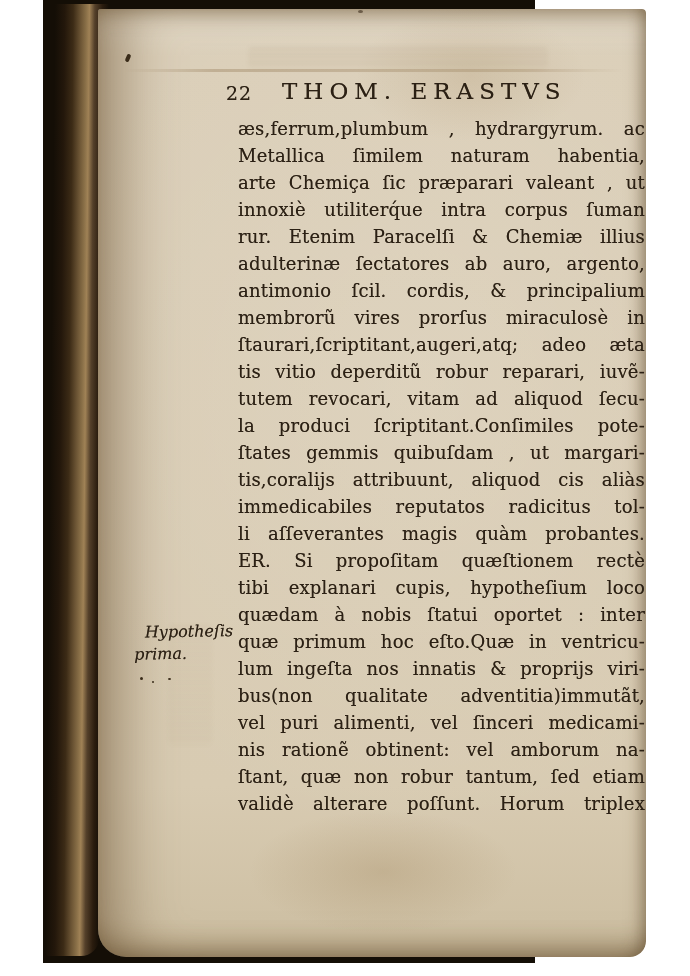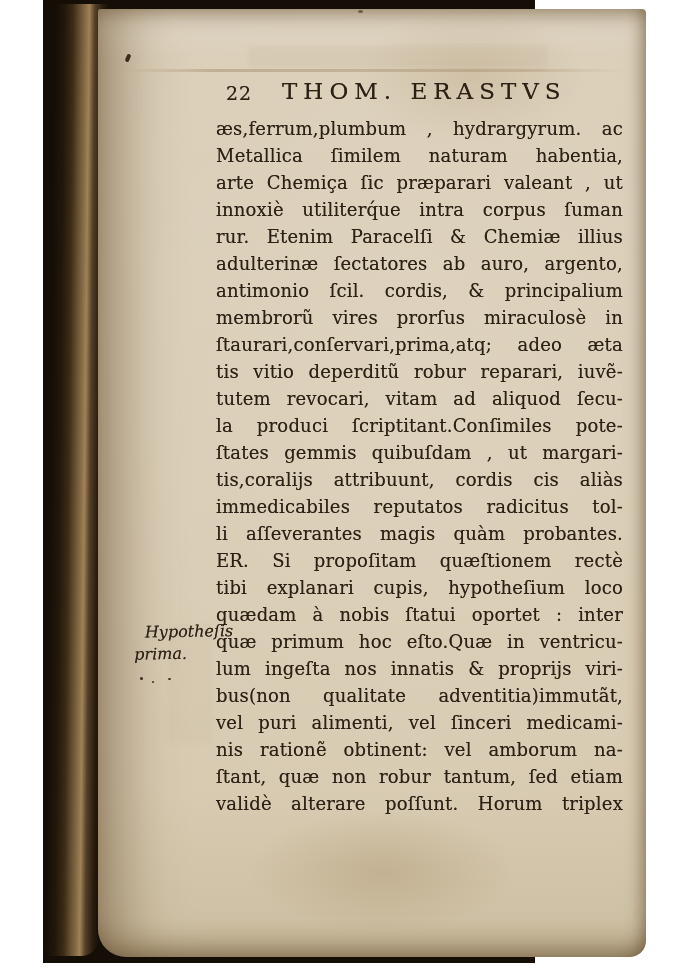--- a/index.html
+++ b/index.html
@@ -47,21 +47,21 @@
   .bleed.b2{left:70px;top:616px;width:44px;height:120px;opacity:0.35;}
   .ink{color:#2b2014;text-shadow:0 0 0.5px rgba(43,32,20,0.55);}
   .pagenum{
     position:absolute;left:128px;top:73px;font-size:19px;letter-spacing:1px;
   }
   .title{
     position:absolute;left:184px;top:69px;font-size:23px;letter-spacing:6px;
     white-space:nowrap;
   }
   .body{
-    position:absolute;left:118px;top:106px;width:407px;
+    position:absolute;left:140px;top:106px;width:407px;
     font-size:18px;line-height:27px;letter-spacing:0.2px;
   }
   .line{
     text-align:justify;text-align-last:justify;height:27px;white-space:nowrap;
   }
   .margin-note{
     position:absolute;left:36px;top:612px;width:86px;
     font-style:italic;font-size:16px;line-height:22px;transform:rotate(-1deg);
   }
   .margin-note .mn1{padding-left:11px;}
@@ -88,26 +88,26 @@
 
       <div class="body ink">
         <div class="line">æs,ferrum,plumbum , hydrargyrum. ac</div>
         <div class="line">Metallica ſimilem naturam habentia,</div>
         <div class="line">arte Chemiça ſic præparari valeant , ut</div>
         <div class="line">innoxiè utiliterq́ue intra corpus ſuman</div>
         <div class="line">rur. Etenim Paracelſi &amp; Chemiæ illius</div>
         <div class="line">adulterinæ ſectatores ab auro, argento,</div>
         <div class="line">antimonio ſcil. cordis, &amp; principalium</div>
         <div class="line">membrorũ vires prorſus miraculosè in</div>
-        <div class="line">ſtaurari,conſervari,prima,atq; adeo æta</div>
+        <div class="line">ſtaurari,ſcriptitant,augeri,atq; adeo æta</div>
         <div class="line">tis vitio deperditũ robur reparari, iuvẽ-</div>
         <div class="line">tutem revocari, vitam ad aliquod ſecu-</div>
         <div class="line">la produci ſcriptitant.Conſimiles pote-</div>
         <div class="line">ſtates gemmis quibuſdam , ut margari-</div>
-        <div class="line">tis,coralijs attribuunt, cordis cis aliàs</div>
+        <div class="line">tis,coralijs attribuunt, aliquod cis aliàs</div>
         <div class="line">immedicabiles reputatos radicitus tol-</div>
         <div class="line">li aſſeverantes magis quàm probantes.</div>
         <div class="line">ER.  Si propoſitam quæſtionem rectè</div>
         <div class="line">tibi explanari cupis, hypotheſium loco</div>
         <div class="line">quædam à nobis ſtatui oportet : inter</div>
         <div class="line">quæ primum hoc eſto.Quæ in ventricu-</div>
         <div class="line">lum ingeſta nos innatis &amp; proprijs viri-</div>
         <div class="line">bus(non qualitate adventitia)immutãt,</div>
         <div class="line">vel puri alimenti, vel ſinceri medicami-</div>
         <div class="line">nis rationẽ obtinent: vel amborum na-</div>

